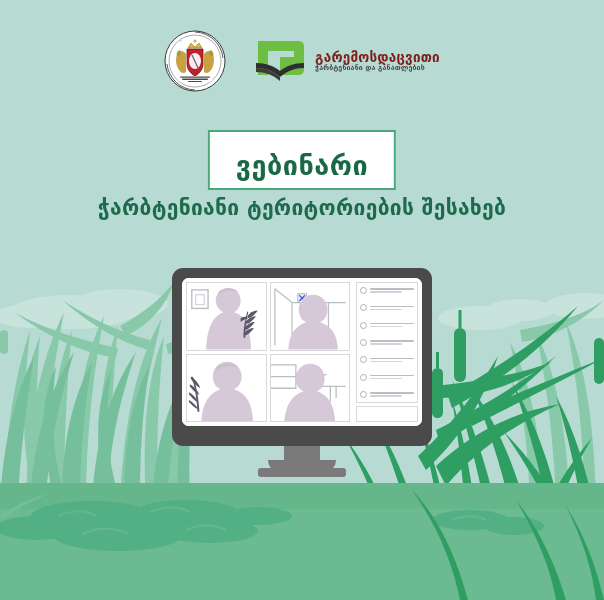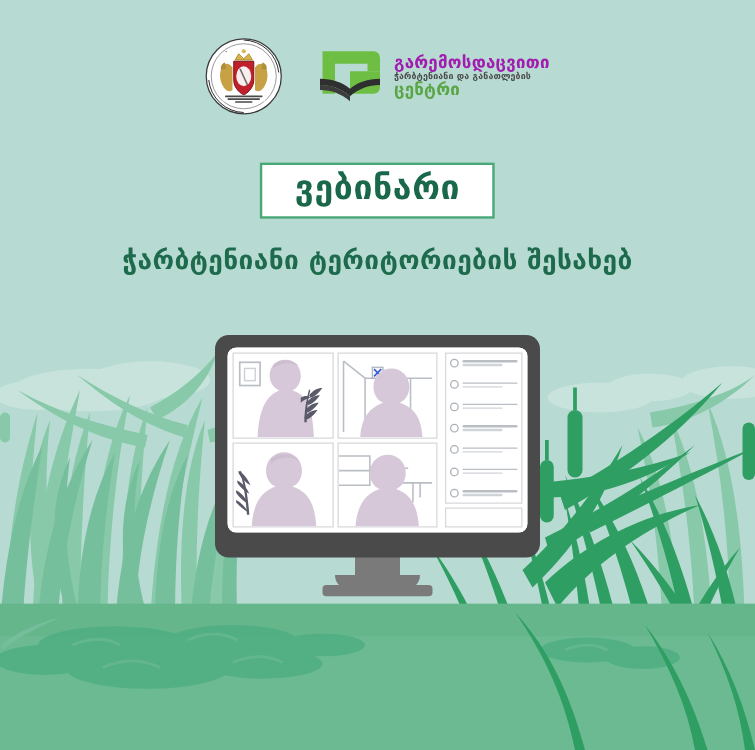--- a/index.html
+++ b/index.html
@@ -17,29 +17,29 @@
   
   .logo-row{
     position:absolute;left:0;top:26px;width:604px;height:70px;
     display:flex;align-items:center;justify-content:center;gap:26px;
     z-index:8;
   }
   .emblem{width:62px;height:62px;position:relative;flex:0 0 auto;}
   .eic-logo{display:flex;align-items:center;gap:7px;flex:0 0 auto;}
   .eic-mark{width:56px;height:52px;flex:0 0 auto;position:relative;}
   .eic-text{display:flex;flex-direction:column;line-height:1.05;}
-  .eic-l1{font-size:13.5px;font-weight:700;color:#a21caf;letter-spacing:.2px;white-space:nowrap;}
+  .eic-l1{font-size:13.5px;font-weight:700;color:#7f1d1d;letter-spacing:.2px;white-space:nowrap;}
   .eic-l2{font-size:7.1px;font-weight:700;color:#4a4a4a;letter-spacing:.1px;white-space:nowrap;}
   .eic-l3{font-size:13.5px;font-weight:700;color:#5aa546;letter-spacing:.2px;white-space:nowrap;}
 
   
   .webinar-box{
     position:absolute;left:50%;top:130px;transform:translateX(-50%);
     background:#ffffff;border:2px solid #49a877;
-    padding:5px 26px 9px 26px;z-index:8;
+    padding:20px 26px 9px 26px;z-index:8;
   }
   .webinar-label{
     font-size:27px;font-weight:700;color:#19684a;letter-spacing:.5px;
     white-space:nowrap;line-height:1;
   }
   .subtitle{
     position:absolute;left:0;top:196px;width:604px;text-align:center;z-index:8;
     font-size:21px;font-weight:700;color:#1d6b4c;letter-spacing:.3px;
     white-space:nowrap;
   }
@@ -277,21 +277,20 @@
           <path d="M6 6 L46 6 C50 6 52 8 52 12 L52 22 L42 22 L42 16 L16 16 L16 40 L6 40 Z" fill="#6fbe44"></path>
           <path d="M28 22 L52 22 L52 34 C52 38 50 40 46 40 L28 40 Z" fill="#6fbe44"></path>
 
           <path d="M4 28 C 14 28 22 31 28 36 C 34 31 42 28 52 28 L52 33 C 43 33 35 36 28 42 C 21 36 13 33 4 33 Z" fill="#2f2f2f"></path>
           <path d="M4 33 C 13 33 21 36 28 42 L28 46 C 21 40 13 37 4 37 Z" fill="#3c3c3c"></path>
         </svg>
       </div>
       <div class="eic-text">
         <div class="eic-l1">გარემოსდაცვითი</div>
         <div class="eic-l2">ჭარბტენიანი და განათლების</div>
-        <div class="eic-l3">ცენტრი</div>
       </div>
     </div>
   </div>
 
   <div class="webinar-box">
     <div class="webinar-label">ვებინარი</div>
   </div>
 
   <div class="subtitle">ჭარბტენიანი ტერიტორიების შესახებ</div>
 

